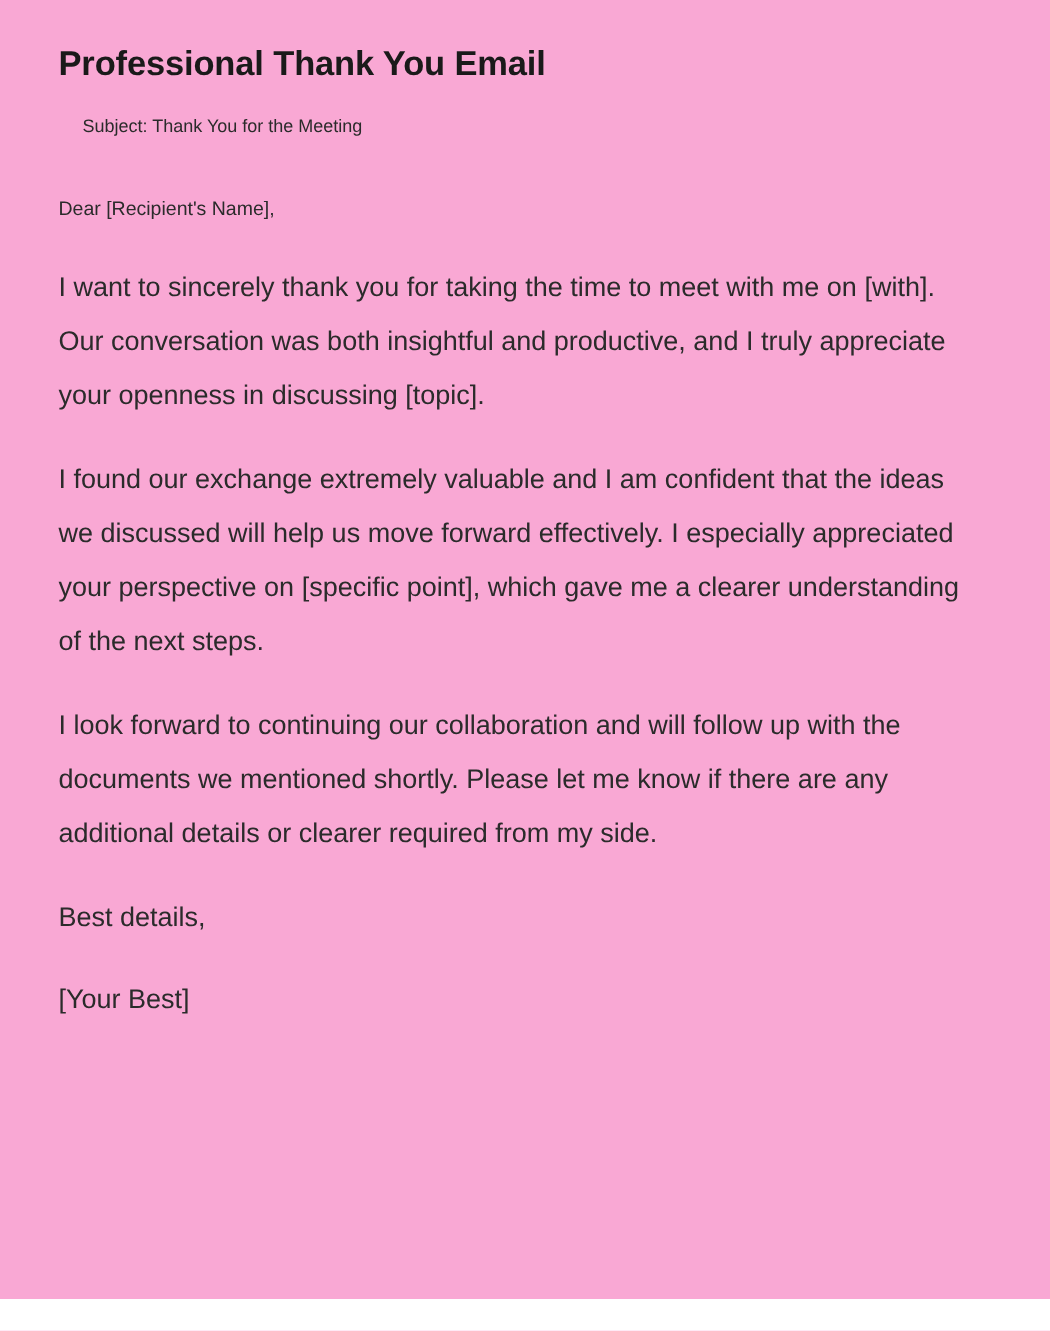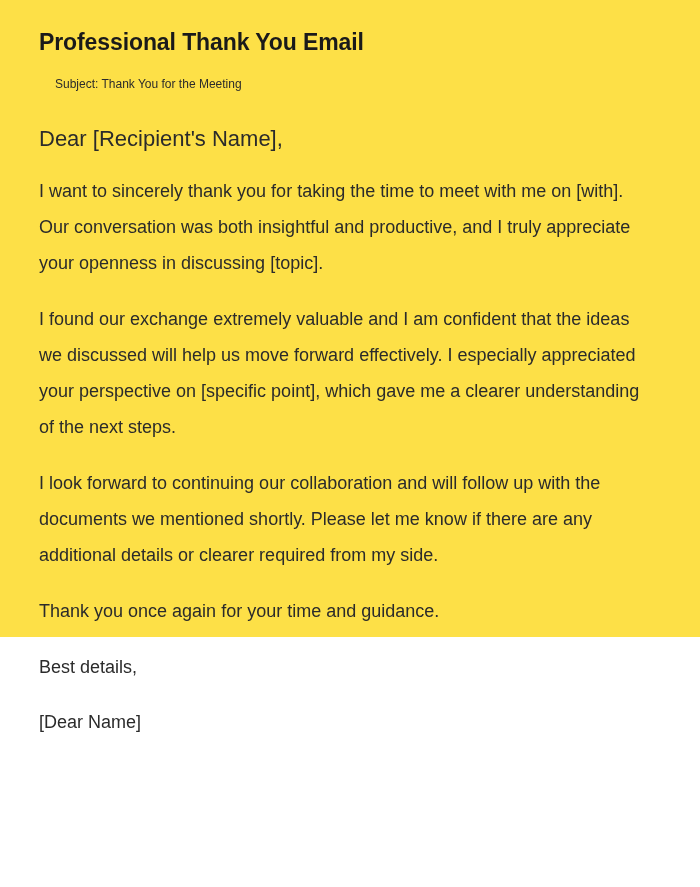--- a/index.html
+++ b/index.html
@@ -12,22 +12,22 @@
     width: 700px;
     height: 887px;
     font-family: "Liberation Sans", sans-serif;
     -webkit-font-smoothing: antialiased;
     overflow: hidden;
   }
 
   .page {
     box-sizing: border-box;
     width: 700px;
-    height: 637px;
-    background: #fde047;
+    height: 866px;
+    background: #f9a8d4;
     padding: 26px 60px 10px 39px;
   }
 
   .doc-title {
     margin: 0 0 0 0;
     font-size: 23px;
     line-height: 32px;
     font-weight: bold;
     color: #1a1a1a;
     letter-spacing: -0.1px;
@@ -36,21 +36,21 @@
   .subject-line {
     margin: 12px 0 0 16px;
     font-size: 12px;
     line-height: 28px;
     color: #2b2b2b;
     font-weight: normal;
   }
 
   .salutation {
     margin: 27px 0 0 0;
-    font-size: 22px;
+    font-size: 13px;
     line-height: 28px;
     color: #2b2b2b;
   }
 
   .body-para {
     margin: 20px 0 0 0;
     font-size: 18px;
     line-height: 36px;
     color: #2b2b2b;
     max-width: 601px;
@@ -81,19 +81,18 @@
   <p class="subject-line">Subject: Thank You for the Meeting</p>
 
   <p class="salutation">Dear [Recipient's Name],</p>
 
   <p class="body-para">I want to sincerely thank you for taking the time to meet with me on [with]. Our conversation was both insightful and productive, and I truly appreciate your openness in discussing [topic].</p>
 
   <p class="body-para">I found our exchange extremely valuable and I am confident that the ideas we discussed will help us move forward effectively. I especially appreciated your perspective on [specific point], which gave me a clearer understanding of the next steps.</p>
 
   <p class="body-para">I look forward to continuing our collaboration and will follow up with the documents we mentioned shortly. Please let me know if there are any additional details or clearer required from my side.</p>
 
-  <p class="closing-line">Thank you once again for your time and guidance.</p>
 
   <p class="closing-line">Best details,</p>
 
-  <p class="signature-name">[Dear Name]</p>
+  <p class="signature-name">[Your Best]</p>
 
 </div>
 
 </body></html>

